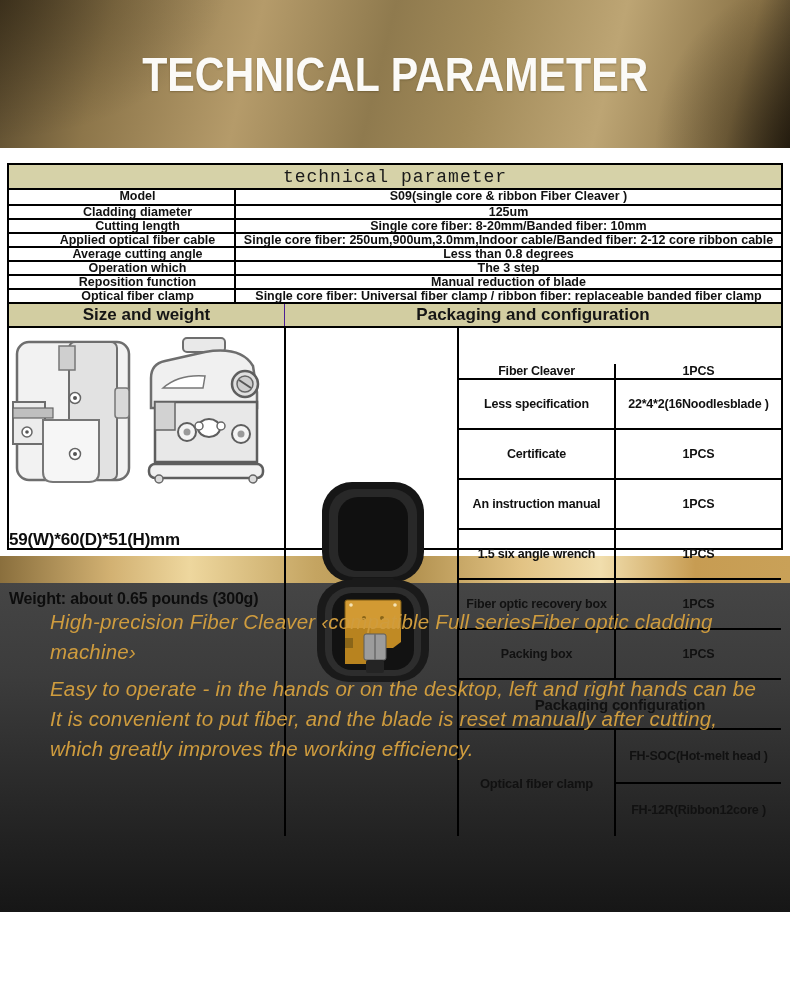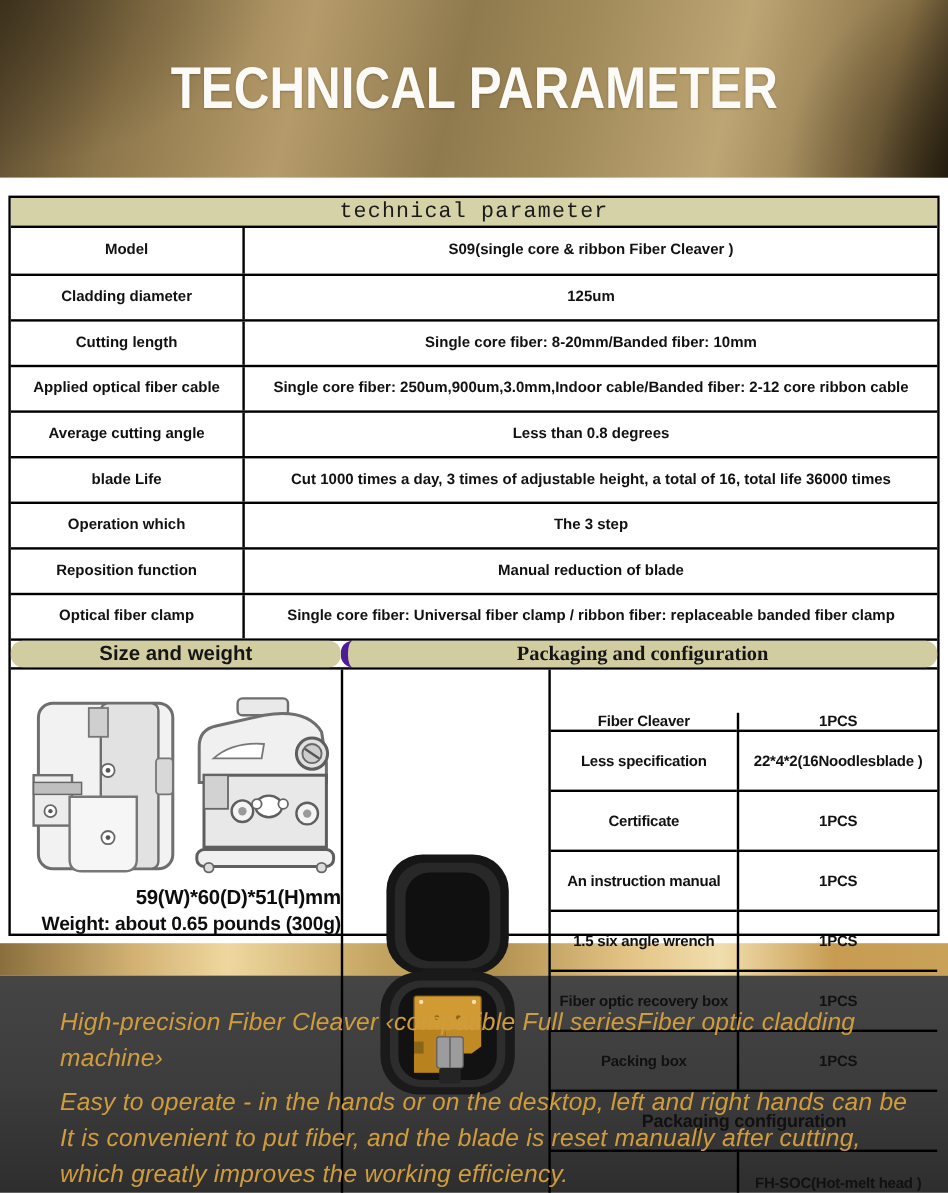--- a/index.html
+++ b/index.html
@@ -24,35 +24,35 @@
 
   
   .table-wrap { margin:15px 7px 0 7px; }
   .outer { border:2px solid #000; background:#fff; }
   .t-title {
     height:25px; background:#d6d2a8; border-bottom:2px solid #000;
     display:flex; align-items:center; justify-content:center;
     font-family:"Liberation Mono", "DejaVu Sans Mono", monospace;
     font-size:18px; letter-spacing:1px; color:#1a1a1a;
   }
-  .t-row { display:grid; grid-template-columns:193px 1fr; height:38px; }
+  .t-row { display:grid; grid-template-columns:193px 1fr; height:14px;padding-left:32px; }
   .t-row + .t-row { border-top:2px solid #000; }
   .t-cell { display:flex; align-items:center; justify-content:center; text-align:center;
             font-weight:700; font-size:12.5px; color:#111; line-height:1.05; padding:0 3px; }
   .t-value { border-left:2px solid #000; }
 
   .sec-row { display:grid; grid-template-columns:275px 1fr; height:24px; border-top:2px solid #000; }
   .sec-cell { background:#d2cda1; display:flex; align-items:center; justify-content:center;
-              font-weight:700; font-size:17px; color:#151515;border-radius:10px; }
-  .sec-cell.right { border-left:6px solid #4c1d95;font-family:Liberation Serif, serif; }
+              font-weight:700; font-size:17px; color:#151515; }
+  .sec-cell.right { border-left:1px solid #4c1d95; }
 
   .content-row { display:grid; grid-template-columns:275px 173px 1fr; height:222px; border-top:2px solid #000; }
 
   
-  .cell-size { display:flex; flex-direction:column; align-items:flex-end; padding-top:22px; }
+  .cell-size { display:flex; flex-direction:column; align-items:flex-start; padding-top:8px;gap:36px; }
   .drawings { display:flex; gap:6px; align-items:flex-end; height:150px; }
   .dim-line { font-weight:700; font-size:17px; color:#0d0d0d; margin-top:8px; letter-spacing:-0.2px; }
   .wt-line  { font-weight:700; font-size:16px; color:#0d0d0d; margin-top:4px; letter-spacing:-0.2px; }
 
   
   .cell-photo { border-left:2px solid #000; display:flex; align-items:center; justify-content:center; }
 
   
   .cell-pack { border-left:2px solid #000; }
   .pack-grid { display:grid; grid-template-columns:155px 1fr; height:100%;
@@ -106,24 +106,20 @@
       <div class="t-cell">Cutting length</div>
       <div class="t-cell t-value">Single core fiber: 8-20mm/Banded fiber: 10mm</div>
     </div>
     <div class="t-row">
       <div class="t-cell">Applied optical fiber cable</div>
       <div class="t-cell t-value">Single core fiber: 250um,900um,3.0mm,Indoor cable/Banded fiber: 2-12 core ribbon cable</div>
     </div>
     <div class="t-row">
       <div class="t-cell">Average cutting angle</div>
       <div class="t-cell t-value">Less than 0.8 degrees</div>
-    </div>
-    <div class="t-row">
-      <div class="t-cell">blade Life</div>
-      <div class="t-cell t-value">Cut 1000 times a day, 3 times of adjustable height, a total of 16, total life 36000 times</div>
     </div>
     <div class="t-row">
       <div class="t-cell">Operation which</div>
       <div class="t-cell t-value">The 3 step</div>
     </div>
     <div class="t-row">
       <div class="t-cell">Reposition function</div>
       <div class="t-cell t-value">Manual reduction of blade</div>
     </div>
     <div class="t-row">

